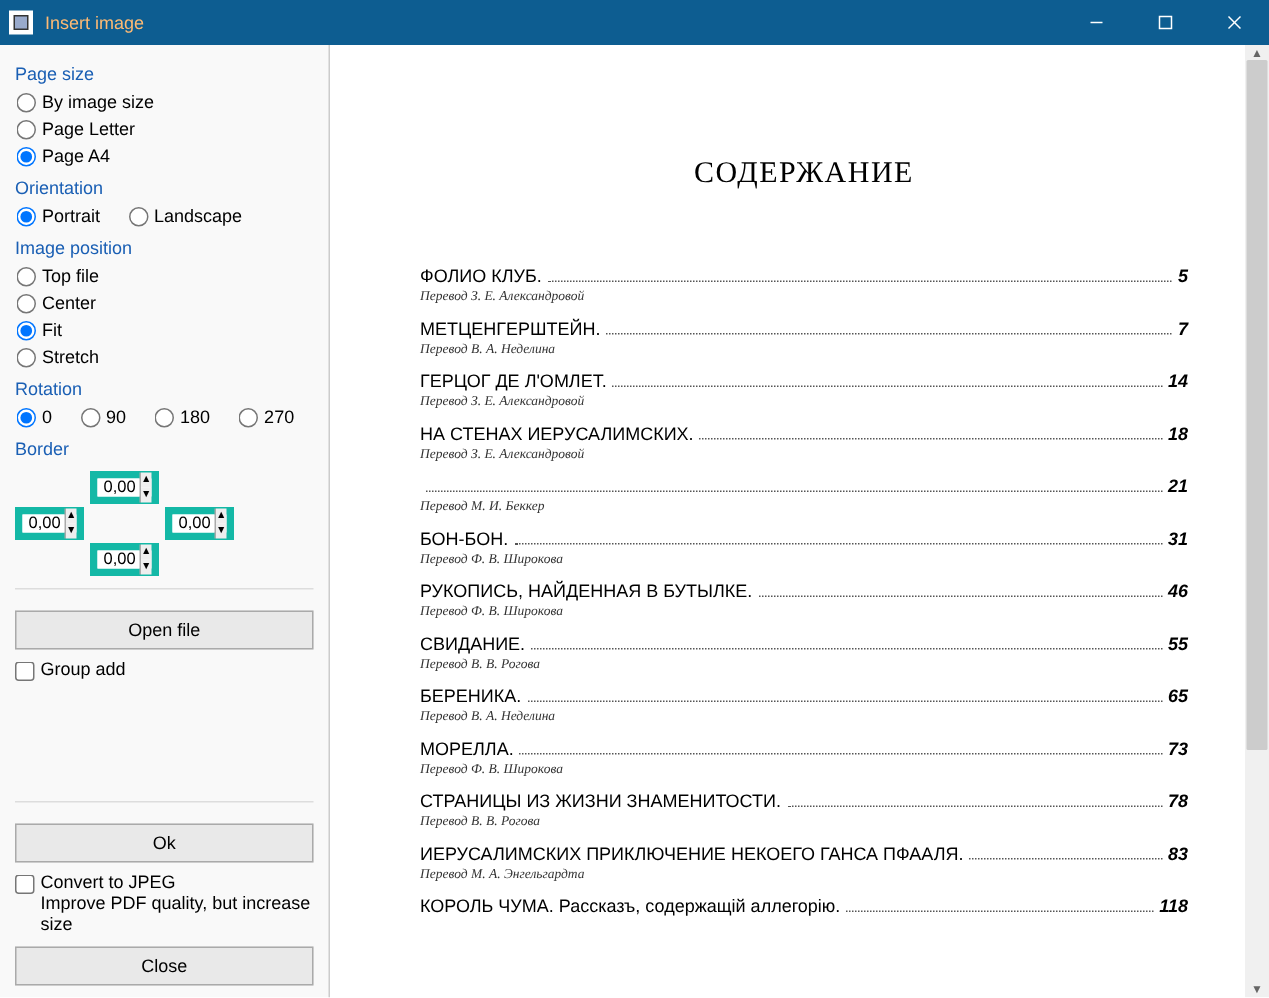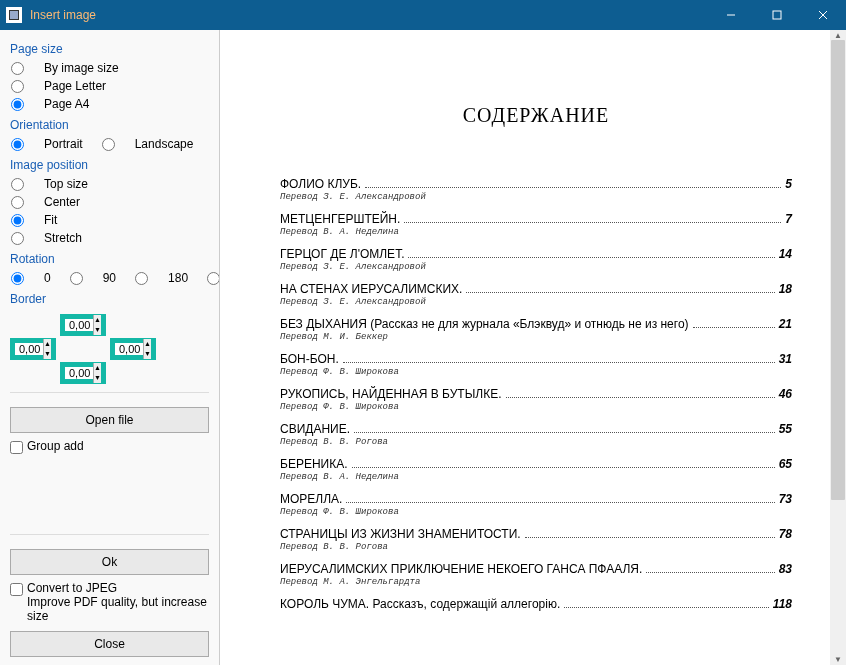--- a/index.html
+++ b/index.html
@@ -5,42 +5,42 @@
 * { box-sizing: border-box; margin: 0; padding: 0; font-family: "Segoe UI", Tahoma, sans-serif; font-size: 12px; }
 body { background: #fff; overflow: hidden; }
 .titlebar { background: #0d5d91; color: #fdba74; height: 30px; display: flex; align-items: center; padding-left: 6px; }
 .titlebar .app-icon { width: 16px; height: 16px; background: #fff; margin-right: 8px; display: flex; align-items: center; justify-content: center; }
 .titlebar .title { flex: 1; font-size: 12px; }
 .titlebar .win-btns { display: flex; height: 100%; }
 .titlebar .win-btn { width: 46px; display: flex; align-items: center; justify-content: center; color: #fff; font-size: 12px; }
 .main { display: flex; height: calc(665px - 30px); }
 .sidebar { width: 220px; border-right: 1px solid #ccc; padding: 8px 10px; background: #f9f9f9; display: flex; flex-direction: column; gap: 2px; overflow-y: auto; }
 .group-label { color: #1a5fb4; font-size: 12px; margin-top: 4px; margin-bottom: 2px; }
-.radio-row { display: flex; align-items: center; gap: 20px; margin: 1px 0; padding-left: 1px; }
+.radio-row { display: flex; align-items: center; gap: 4px; margin: 1px 0; padding-left: 1px; }
 .radio-row input[type=radio] { width: 13px; height: 13px; }
 .radio-inline { display: flex; gap: 18px; }
 .divider { border: none; border-top: 1px solid #ddd; margin: 6px 0; }
 .border-grid { display: grid; grid-template-columns: 48px 48px 48px; grid-template-rows: auto auto auto; gap: 2px; justify-content: start; margin-top: 4px; }
 .spin { display: flex; align-items: center; border: 5px solid #14b8a6; background: #fff; height: 22px; width: 46px; }
 .spin input { border: none; width: 28px; padding-left: 4px; font-size: 11px; outline: none; }
 .spin .arrows { width: 14px; display: flex; flex-direction: column; border-left: 1px solid #aaa; }
 .spin .arrows div { height: 10px; font-size: 7px; line-height: 9px; text-align: center; background: #eee; cursor: pointer; }
 .btn { border: 1px solid #aaa; background: #e9e9e9; padding: 5px 0; text-align: center; margin-top: 6px; cursor: pointer; }
 .chk-row { display: flex; align-items: flex-start; gap: 4px; margin-top: 4px; }
 .chk-row input { margin-top: 2px; }
 .preview { flex: 1; background: #fff; position: relative; overflow: hidden; }
 .scroll-track { position: absolute; right: 0; top: 0; bottom: 0; width: 16px; background: #f0f0f0; }
 .scroll-thumb { position: absolute; right: 1px; top: 10px; width: 14px; height: 460px; background: #ccc; border-radius: 1px; }
 .doc-page { margin: 14px 18px 14px 24px; background: #fff; padding: 60px 36px 8px 36px; height: 620px; overflow: hidden; }
 .doc-title { text-align: center; font-family: Georgia, 'Times New Roman', serif; font-size: 20px; letter-spacing: 1px; margin-bottom: 50px; }
 .toc-entry { display: flex; align-items: baseline; font-family: Georgia, 'Times New Roman', serif; font-size: 10.5px; margin-top: 10px; }
 .toc-entry .etitle { white-space: nowrap; }
 .toc-entry .dots { flex: 1; border-bottom: 1px dotted #555; margin: 0 4px 2px 4px; min-width: 10px; }
 .toc-entry .pg { font-style: italic; font-weight: bold; font-size: 12px; white-space: nowrap; }
-.toc-trans { font-family: Liberation Mono, monospace; font-style: italic; font-size: 9px; color: #333; margin-bottom: 4px; margin-top: 1px; }
+.toc-trans { font-family: Liberation Serif, serif; font-style: italic; font-size: 9px; color: #333; margin-bottom: 4px; margin-top: 1px; }
 .spacer { flex: 1; }
 </style>
 </head>
 <body>
 
 <div class="titlebar">
   <div class="app-icon">
     <svg width="12" height="12" viewBox="0 0 12 12">
         <rect x="1" y="1" width="10" height="10" fill="#333"></rect>
         <rect x="2" y="2" width="8" height="8" fill="#9ac"></rect>
@@ -92,21 +92,21 @@
         </label>
       <label class="radio-row">
           <input type="radio" name="or" style="">
           <span>Landscape</span>
         </label>
     </div>
 
     <div class="group-label">Image position</div>
     <label class="radio-row">
         <input type="radio" name="ip" style="">
-        <span>Top size</span>
+        <span>Top file</span>
       </label>
     <label class="radio-row">
         <input type="radio" name="ip" style="">
         <span>Center</span>
       </label>
     <label class="radio-row">
         <input type="radio" name="ip" checked="" style="">
         <span>Fit</span>
       </label>
     <label class="radio-row">
@@ -211,21 +211,20 @@
             <span class="pg">14</span>
           </div>
           <div class="toc-trans">Перевод З. Е. Александровой</div>
           <div class="toc-entry">
             <span class="etitle">НА СТЕНАХ ИЕРУСАЛИМСКИХ.</span>
             <span class="dots"></span>
             <span class="pg">18</span>
           </div>
           <div class="toc-trans">Перевод З. Е. Александровой</div>
           <div class="toc-entry">
-            <span class="etitle">БЕЗ ДЫХАНИЯ (Рассказ не для журнала «Блэквуд» и отнюдь не из него)</span>
             <span class="dots"></span>
             <span class="pg">21</span>
           </div>
           <div class="toc-trans">Перевод М. И. Беккер</div>
           <div class="toc-entry">
             <span class="etitle">БОН-БОН.</span>
             <span class="dots"></span>
             <span class="pg">31</span>
           </div>
           <div class="toc-trans">Перевод Ф. В. Широкова</div>

